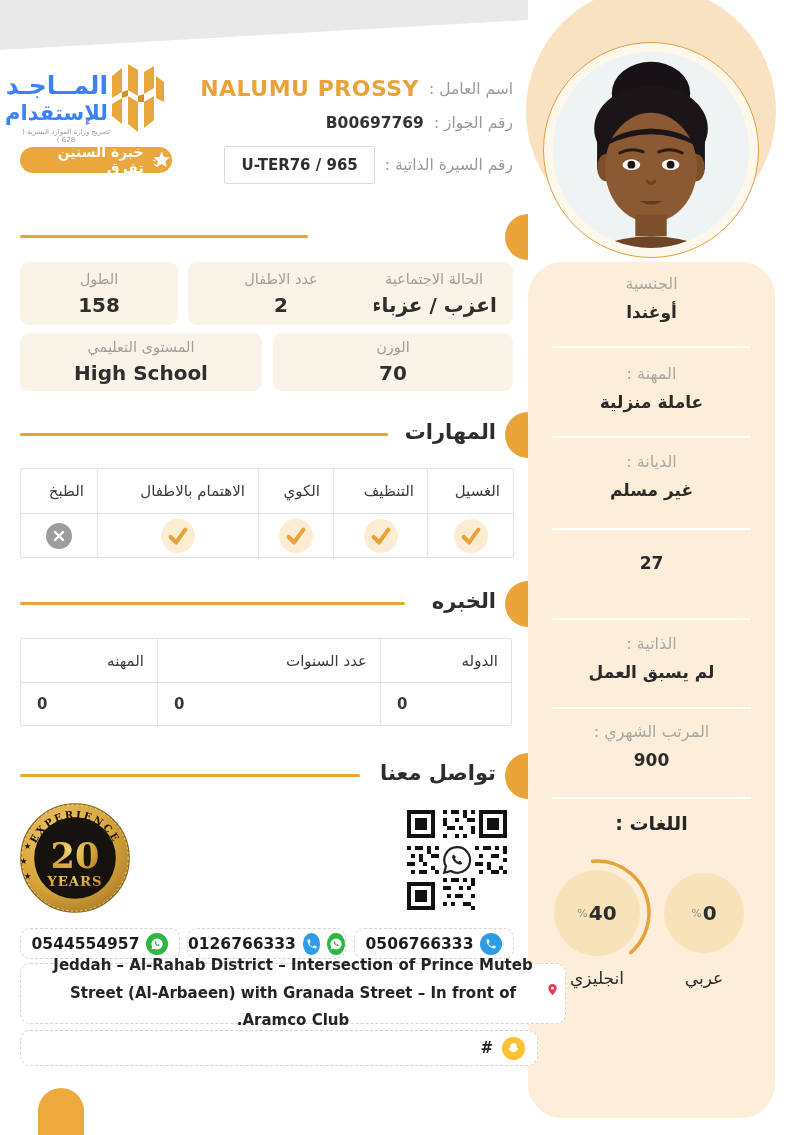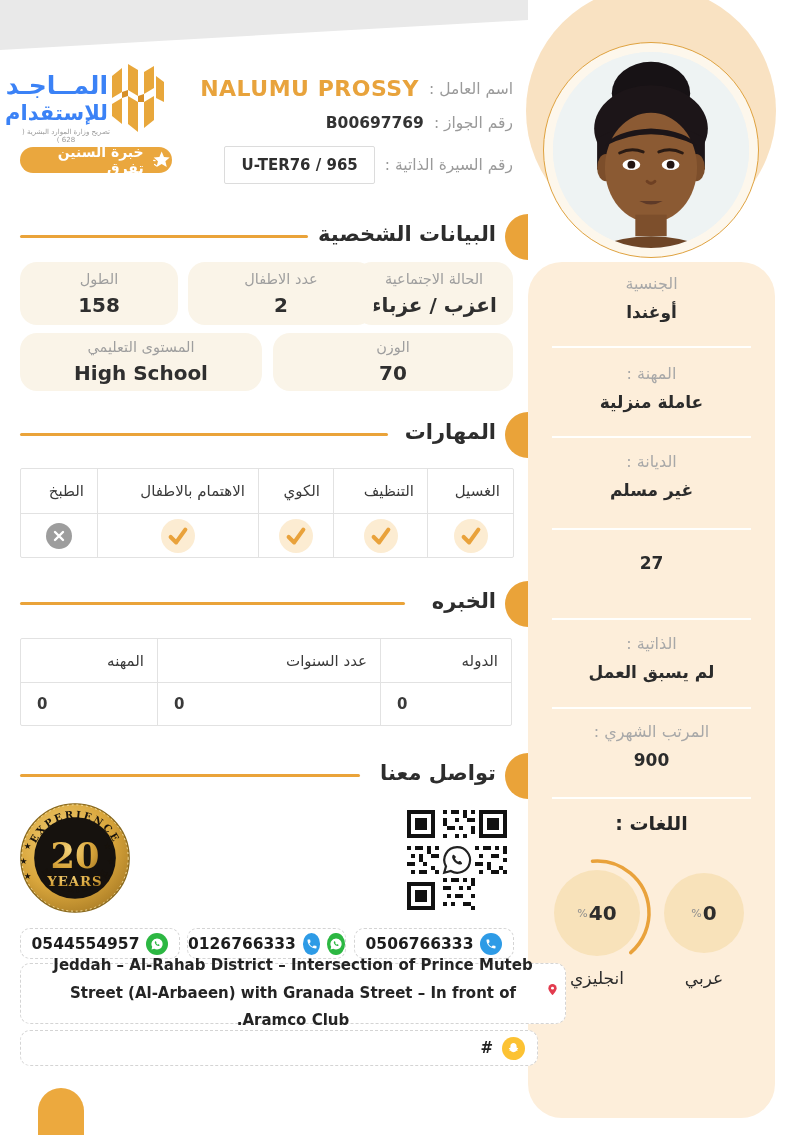--- a/index.html
+++ b/index.html
@@ -30,21 +30,21 @@
   .hdr-val{color:#333;font-weight:700;font-size:15.5px;}
   .cv-box{border:1px solid #dcdcdc;border-radius:2px;padding:9px 16px;color:#2f2f2f;font-weight:700;font-size:15px;background:#fff;}
 
   
   .sec{position:absolute;left:20px;width:508px;height:46px;}
   .sec-half{position:absolute;right:0;top:0;width:23px;height:46px;background:#eaa339;border-radius:46px 0 0 46px;}
   .sec-title{position:absolute;right:32px;top:8px;font-size:21px;font-weight:800;color:#2d2d2d;}
   .sec-line{position:absolute;left:0;top:21px;height:3px;background:#eaa339;border-radius:2px;}
 
   
-  .pcard{position:absolute;background:#faf4e8;border-radius:17px;display:flex;flex-direction:column;align-items:center;justify-content:center;gap:6px;}
+  .pcard{position:absolute;background:#faf4e8;border-radius:9px;display:flex;flex-direction:column;align-items:center;justify-content:center;gap:6px;}
   .pcard .lab{color:#9e9e9e;font-size:14.5px;}
   .pcard .val{color:#2f2f2f;font-size:20px;font-weight:700;}
 
   
   .gtable{position:absolute;display:grid;direction:rtl;border:1px solid #e2e2e2;border-radius:2px;background:#fff;}
   .gcell{display:flex;align-items:center;font-size:15px;color:#3a3a3a;}
   .ghead{justify-content:flex-start;padding-right:13px;font-weight:500;}
   .gval{justify-content:flex-end;padding-left:16px;font-weight:600;}
   .gcent{justify-content:center;}
   .skills{grid-template-columns:85px 94px 75px 161px 77px;grid-auto-rows:44px;}
@@ -153,21 +153,20 @@
     <span class="hdr-label">رقم الجواز :</span>
     <span class="hdr-val">B00697769</span>
   </div>
   <div class="hdr-row" style="top:146px;">
     <span class="hdr-label">رقم السيرة الذاتية :</span>
     <span class="cv-box">U-TER76 / 965</span>
   </div>
 
   <div class="sec" style="top:214px;">
     <div class="sec-half"></div>
-    <span class="sec-title">البيانات الشخصية</span>
     <div class="sec-line" style="width:288px;"></div>
   </div>
 
   <div class="pcard" style="left:355px;top:262px;width:158px;height:63px;">
     <span class="lab">الحالة الاجتماعية</span>
     <span class="val">اعزب / عزباء</span>
   </div>
   <div class="pcard" style="left:188px;top:262px;width:186px;height:63px;">
     <span class="lab">عدد الاطفال</span>
     <span class="val">2</span>

